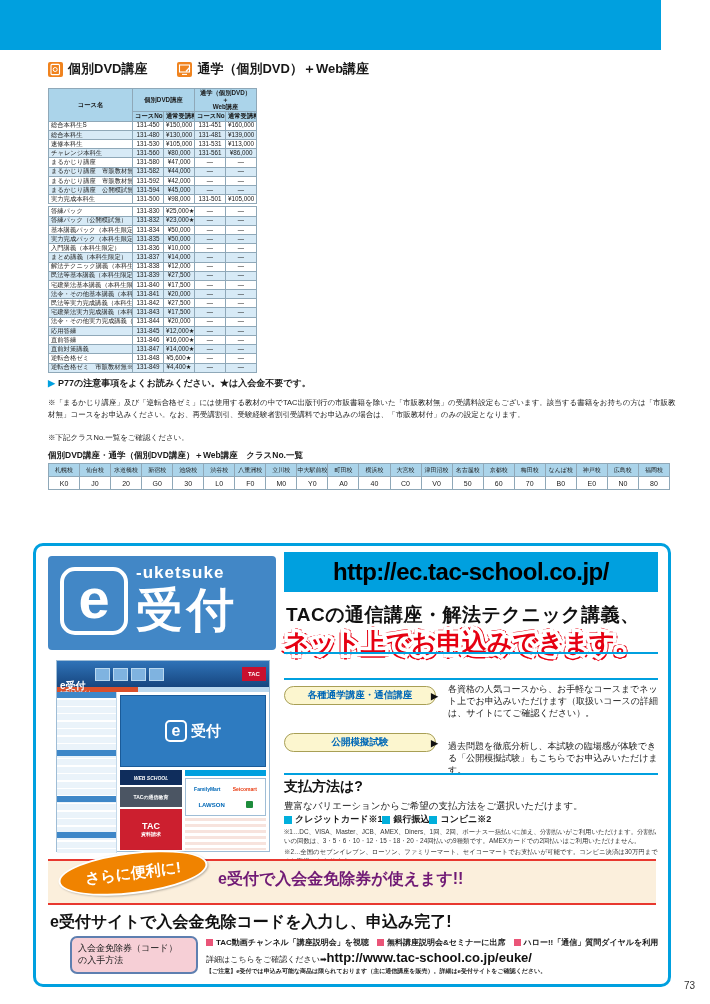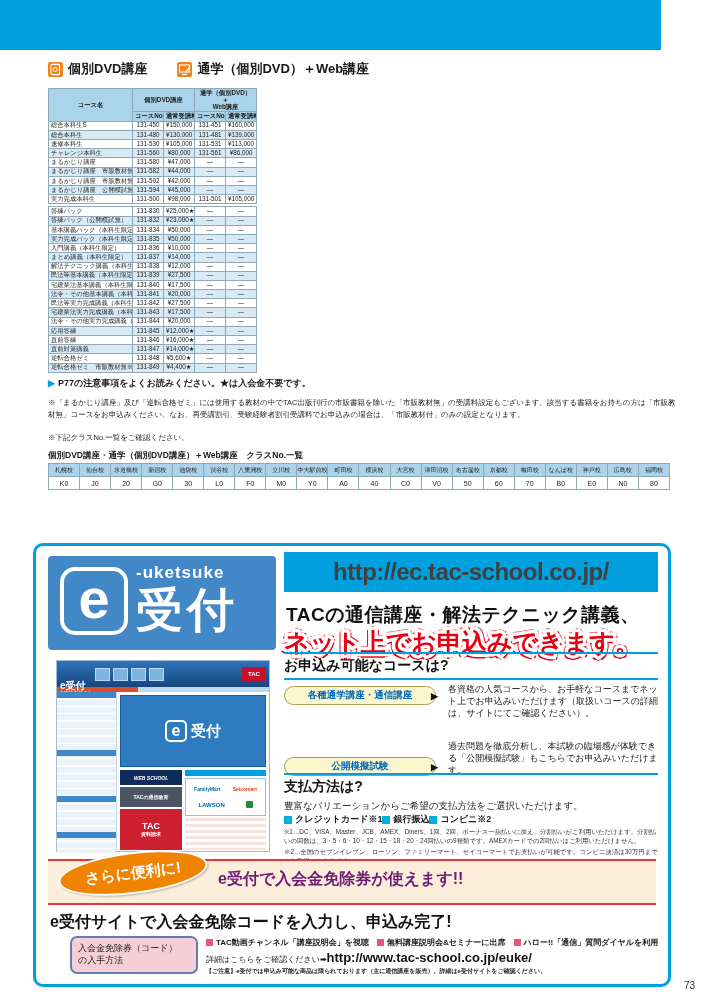--- a/index.html
+++ b/index.html
@@ -67,21 +67,21 @@
   .thumb-rd { flex:1; background:#CC1F2F; color:#fff; display:flex; flex-direction:column; align-items:center; justify-content:center; line-height:1.1; }
   .thumb-rd .b1 { font-size:9px; } .thumb-rd .b2 { font-size:5px; }
   .thumb-colR { flex:1; display:flex; flex-direction:column; gap:2px; }
   .thumb-cy { height:6px; background:#00A0DF; }
   .thumb-stores { border:1px solid #9FBDD6; height:38px; padding:2px; display:flex; flex-wrap:wrap; align-items:center; justify-content:space-around; background:#fff; }
   .st-fm { color:#0068B7; font-size:5px; } .st-sc { color:#E8380D; font-size:5px; }
   .st-lw { color:#0068B7; font-size:6px; } .st-gr { width:7px; height:7px; background:#1E8C3C; border-radius:1px; }
   .thumb-redlines { flex:1; background:repeating-linear-gradient(#F7E3DD 0 3px, #fff 3px 6px); }
 
   
-  .url-bar { position:absolute; left:248px; top:6px; width:374px; height:40px; background:#00A0DF; display:flex; align-items:center; justify-content:center; color:#404040; font-weight:bold; font-size:24px; letter-spacing:-0.5px; }
+  .url-bar { position:absolute; left:248px; top:6px; width:374px; height:40px; background:#00A0DF; display:flex; align-items:center; justify-content:center; color:#000000; font-weight:bold; font-size:24px; letter-spacing:-0.5px; }
   .headline-black { position:absolute; left:250px; top:56px; font-size:19px; font-weight:bold; color:#111; letter-spacing:0.5px; }
   .headline-red { position:absolute; left:248px; top:80px; height:34px; font-size:25px; font-weight:bold; white-space:nowrap; }
   .hr-back { position:absolute; left:0; top:0; color:#E60012; -webkit-text-stroke:7px #fff;
     text-shadow:3.5px 3.5px 0 #E60012,-3.5px -3.5px 0 #E60012,3.5px -3.5px 0 #E60012,-3.5px 3.5px 0 #E60012,4.5px 0 0 #E60012,-4.5px 0 0 #E60012,0 4.5px 0 #E60012,0 -4.5px 0 #E60012; }
   .hr-front { position:relative; color:#E60012; }
   .cy-line { position:absolute; left:248px; width:374px; height:2px; background:#00A0DF; }
   .q-head { position:absolute; left:248px; font-size:14px; font-weight:bold; color:#111; }
   .pill { position:absolute; left:248px; width:152px; height:19px; background:#FCF6CF; border:1px solid #A89F55; border-radius:10px; color:#0068B7; font-weight:bold; font-size:9.5px; display:flex; align-items:center; justify-content:center; }
   .pill .arr { position:absolute; right:-3px; color:#111; font-size:9px; }
   .pill-desc { position:absolute; left:412px; width:216px; font-size:9px; line-height:1.35; }
@@ -472,30 +472,29 @@
   </div>
 
   <div class="url-bar">http://ec.tac-school.co.jp/</div>
   <div class="headline-black">TACの通信講座・解法テクニック講義、</div>
   <div class="headline-red">
     <span class="hr-back">ネット上でお申込みできます。</span>
     <span class="hr-front">ネット上でお申込みできます。</span>
   </div>
 
   <div class="cy-line" style="top:106px;"></div>
-  <div class="q-head" style="top:111px;">お申込み可能なコースは?</div>
   <div class="cy-line" style="top:132px;"></div>
 
   <div class="pill" style="top:140px;">
     <span>各種通学講座・通信講座</span>
     <span class="arr">▶</span>
   </div>
   <div class="pill-desc" style="top:137px;">各資格の人気コースから、お手軽なコースまでネット上でお申込みいただけます（取扱いコースの詳細は、サイトにてご確認ください）。</div>
 
-  <div class="pill" style="top:211px;">
+  <div class="pill" style="top:187px;">
     <span>公開模擬試験</span>
     <span class="arr">▶</span>
   </div>
   <div class="pill-desc" style="top:194px;">過去問題を徹底分析し、本試験の臨場感が体験できる「公開模擬試験」もこちらでお申込みいただけます。</div>
 
   <div class="cy-line" style="top:227px;"></div>
   <div class="q-head" style="top:232px;">支払方法は?</div>
   <div class="pay-lead">豊富なバリエーションからご希望の支払方法をご選択いただけます。</div>
   <div class="pay-methods">
       <span class="pm">

